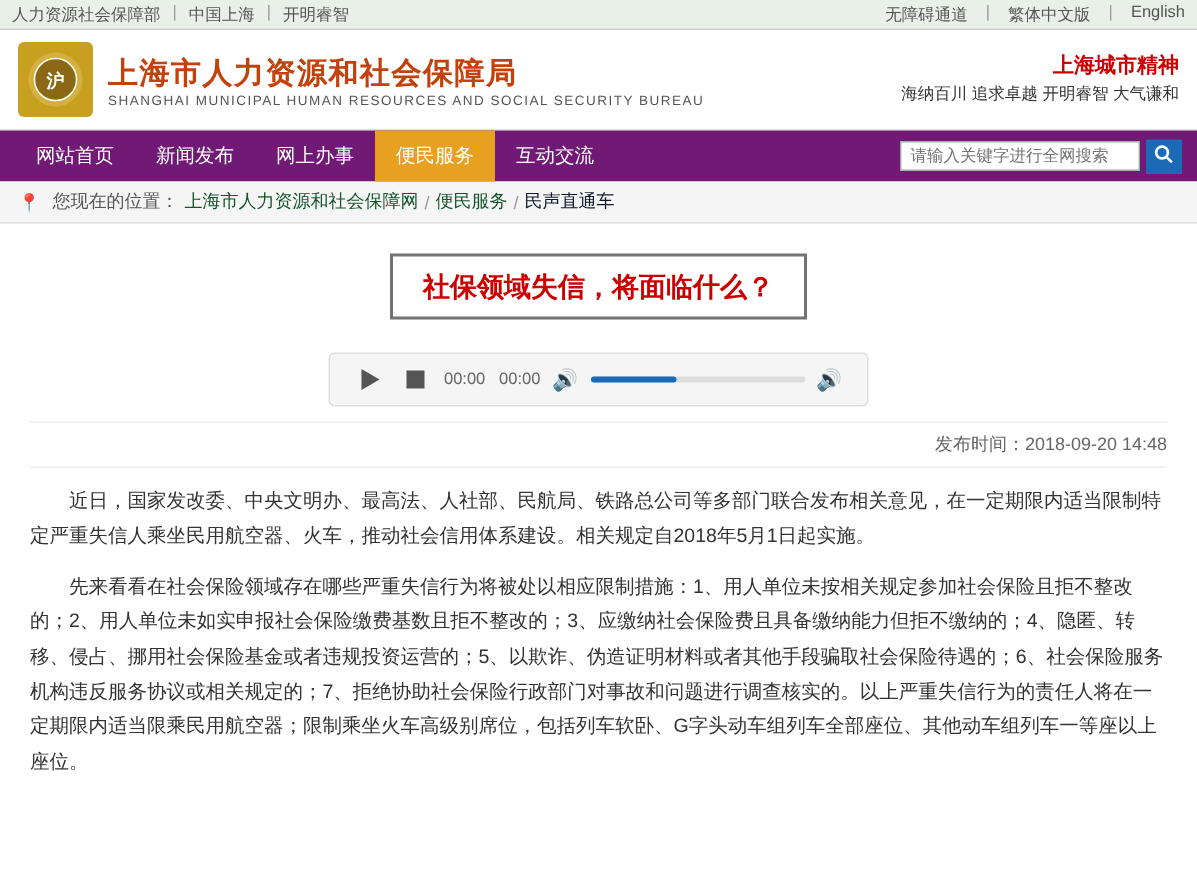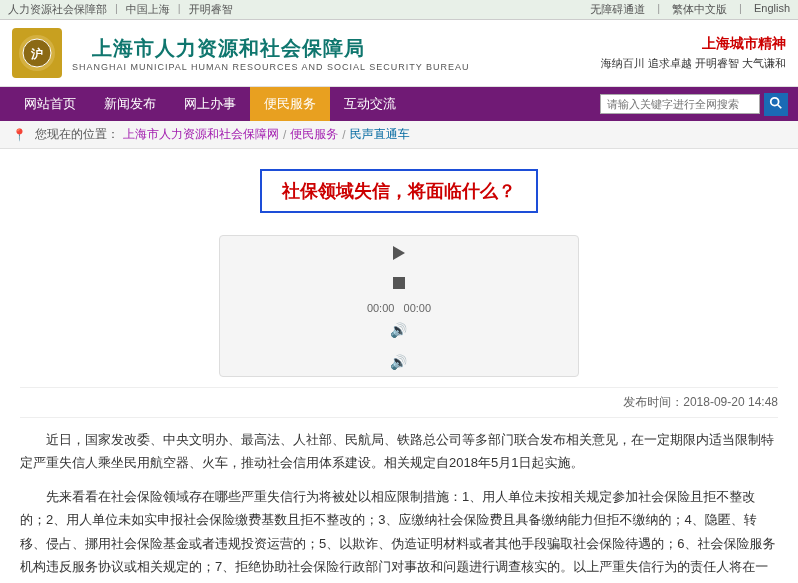--- a/index.html
+++ b/index.html
@@ -10,54 +10,54 @@
     .top-bar-left { display: flex; gap: 8px; }
     .top-bar-right { display: flex; gap: 12px; }
     .top-bar .separator { color: #999; }
 
     
     .header { display: flex; align-items: center; justify-content: space-between; padding: 8px 12px; background: #fff; border-bottom: 1px solid #e0e0e0; }
     .header-left { display: flex; align-items: center; gap: 10px; }
     .logo-box { width: 50px; height: 50px; background: #c8a020; border-radius: 4px; display: flex; align-items: center; justify-content: center; }
     .logo-inner { width: 36px; height: 36px; background: #d4b040; border-radius: 50%; display: flex; align-items: center; justify-content: center; color: #fff; font-size: 18px; font-weight: bold; }
     .header-title { }
-    .header-title .zh { font-size: 20px; color: #0f766e; font-weight: bold; letter-spacing: 1px; margin-left: 20px; }
+    .header-title .zh { font-size: 20px; color: #c2410c; font-weight: bold; letter-spacing: 1px; }
     .header-title .en { font-size: 9px; color: #555; letter-spacing: 1px; text-transform: uppercase; }
     .header-right { text-align: right; }
     .header-right .spirit-title { color: #c00; font-size: 14px; font-weight: bold; margin-bottom: 2px; }
     .header-right .spirit-text { color: #333; font-size: 11px; line-height: 1.5; }
 
     
     .nav { background: #701a75; display: flex; align-items: center; justify-content: space-between; padding: 0 10px; }
     .nav-items { display: flex; }
     .nav-item { color: #fff; padding: 8px 14px; font-size: 13px; cursor: pointer; white-space: nowrap; }
     .nav-item:hover, .nav-item.active { background: #e8a020; }
     .nav-item.active { background: #e8a020; }
     .nav-search { display: flex; align-items: center; gap: 4px; }
     .nav-search input { padding: 3px 6px; font-size: 11px; border: 1px solid #aaa; width: 160px; color: #999; margin-left: 24px; }
     .nav-search .search-btn { background: #1a6ab5; border: none; cursor: pointer; padding: 3px 5px; }
     .nav-search .search-btn svg { width: 14px; height: 14px; fill: #fff; }
 
     
     .breadcrumb { background: #f5f5f5; padding: 5px 12px; font-size: 12px; color: #555; display: flex; align-items: center; gap: 4px; border-bottom: 1px solid #e0e0e0; }
     .breadcrumb .bc-icon { color: #e8a020; margin-right: 4px; }
-    .breadcrumb a { color: #a21caf; text-decoration: none; }
+    .breadcrumb a { color: #14532d; text-decoration: none; }
     .breadcrumb .sep { color: #999; }
-    .breadcrumb .current { color: #0369a1; }
+    .breadcrumb .current { color: #0f172a; }
 
     
     .content { padding: 10px 20px 20px; }
 
     
-    .article-title-box { border: 2px solid #1d4ed8; text-align: center; padding: 8px 20px; margin: 10px auto 12px; display: inline-block; font-family: Liberation Mono, monospace; }
+    .article-title-box { border: 2px solid #737373; text-align: center; padding: 8px 20px; margin: 10px auto 12px; display: inline-block; font-family: Liberation Mono, monospace; }
     .article-title-box h1 { font-size: 18px; color: #cc0000; font-weight: bold; }
     .article-title-wrapper { text-align: center; margin-bottom: 10px; }
 
     
-    .audio-player { background: #f5f5f5; border: 1px solid #ddd; border-radius: 4px; padding: 6px 16px; margin: 0 auto 10px; max-width: 360px; display: flex; align-items: center; gap: 8px; flex-direction: column; }
+    .audio-player { background: #f5f5f5; border: 1px solid #ddd; border-radius: 4px; padding: 6px 16px; margin: 0 auto 10px; max-width: 360px; display: flex; align-items: center; gap: 8px; }
     .audio-btn { width: 22px; height: 22px; border: none; background: none; cursor: pointer; display: flex; align-items: center; justify-content: center; }
     .play-icon { width: 0; height: 0; border-style: solid; border-width: 7px 0 7px 12px; border-color: transparent transparent transparent #555; }
     .stop-icon { width: 12px; height: 12px; background: #555; }
     .time-display { font-size: 11px; color: #666; white-space: nowrap; }
     .volume-icon { font-size: 14px; color: #666; }
     .progress-bar { flex: 1; height: 4px; background: #ddd; border-radius: 2px; position: relative; }
     .progress-fill { width: 40%; height: 100%; background: #1a6ab5; border-radius: 2px; }
 
     
     .publish-date { text-align: right; color: #666; font-size: 12px; margin-bottom: 10px; padding: 6px 0; border-top: 1px solid #eee; border-bottom: 1px solid #eee; }

